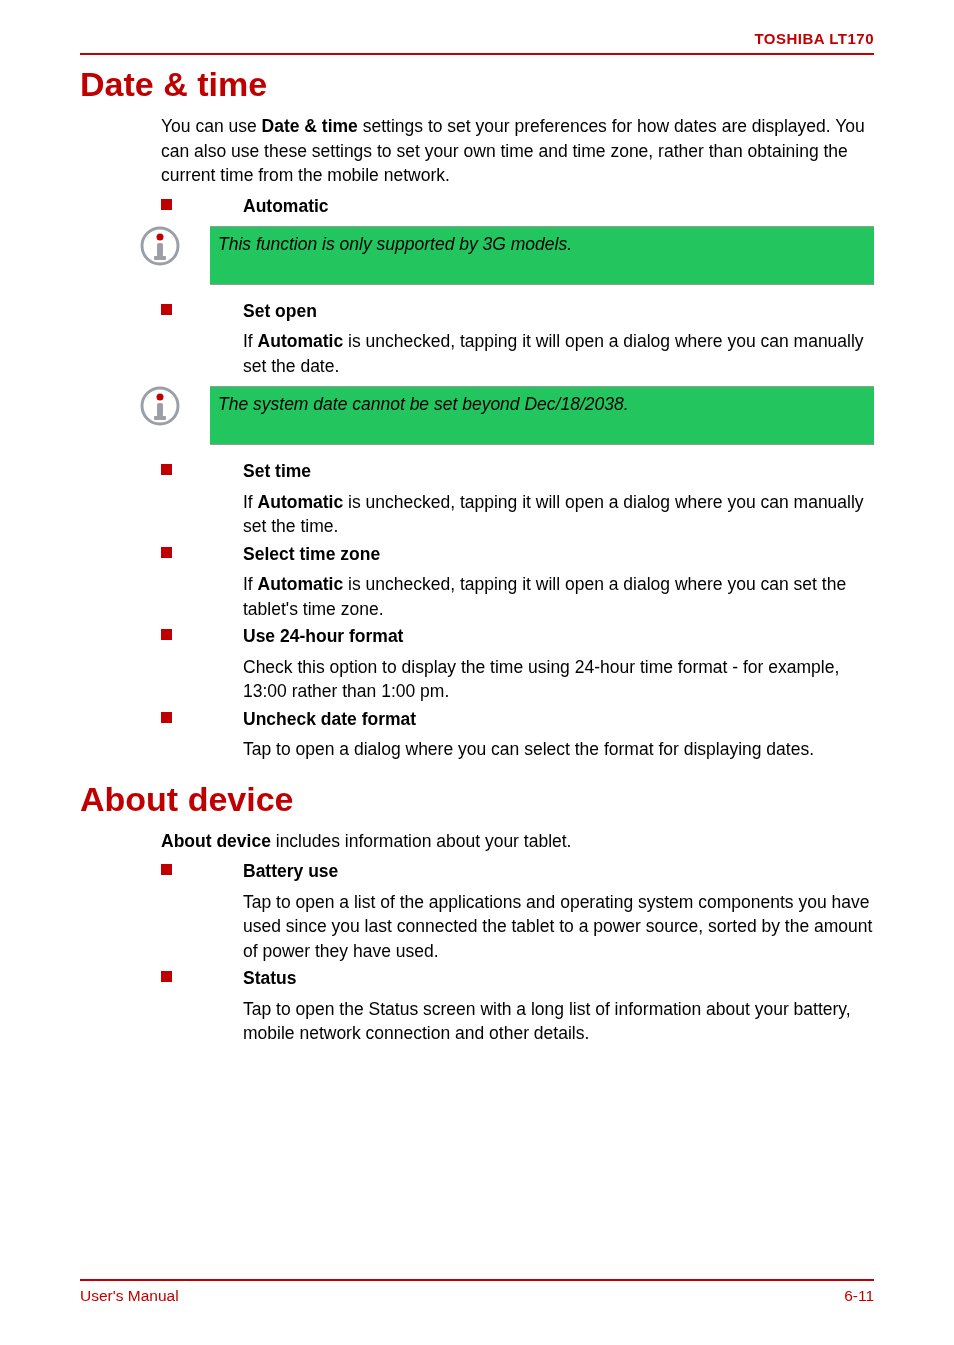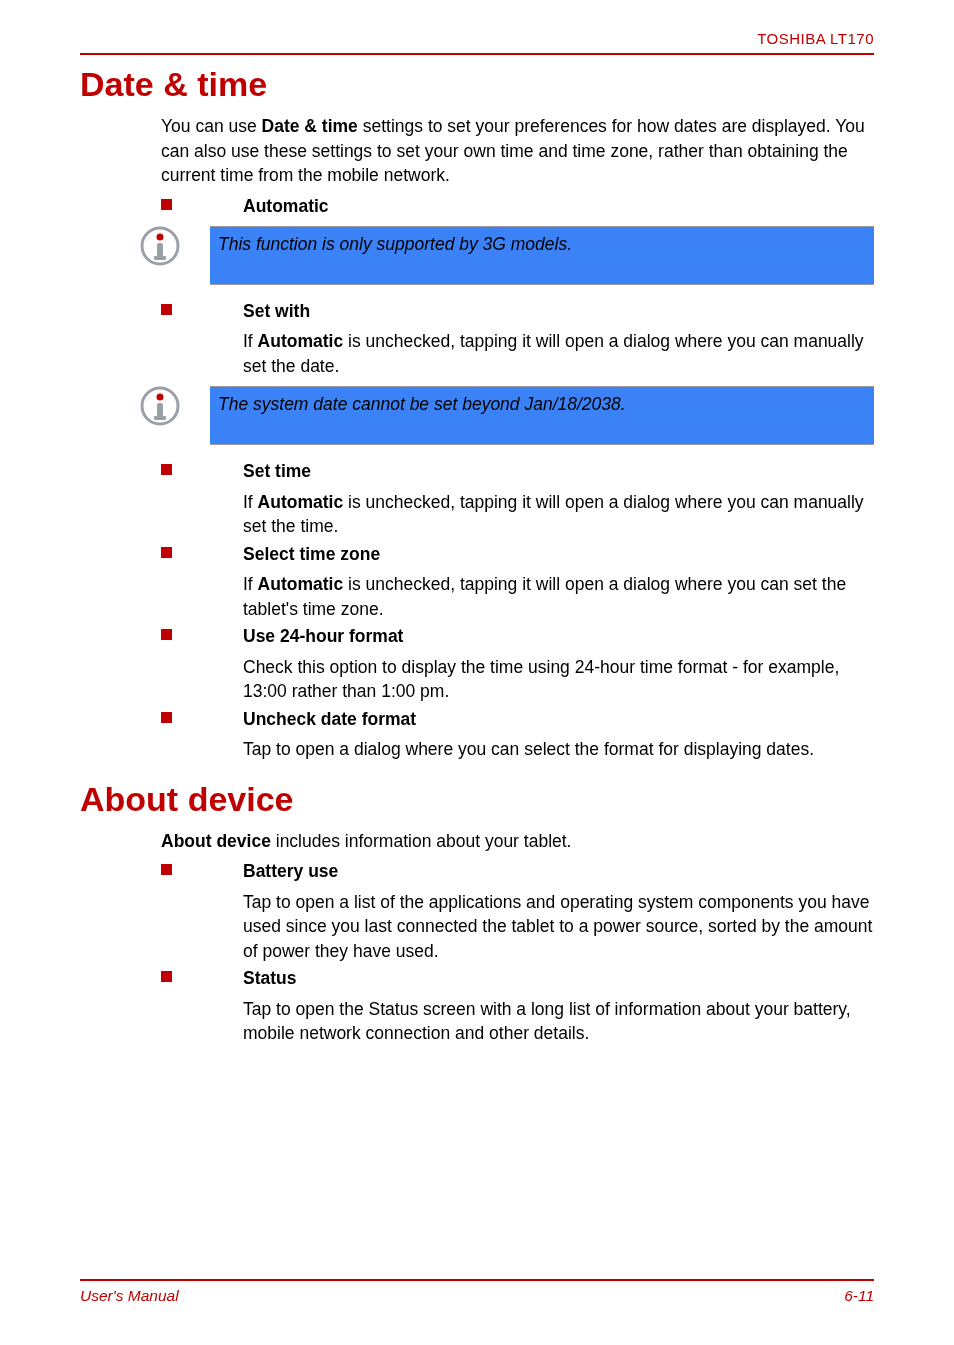--- a/index.html
+++ b/index.html
@@ -9,21 +9,21 @@
       background: #ffffff;
       font-family: Arial, Helvetica, sans-serif;
       color: #000;
       position: relative;
       padding: 30px 80px 40px 80px;
     }
     .header-right {
       text-align: right;
       color: #C00000;
       font-size: 15px;
-      font-weight: normal;
+      font-weight: bold;
       letter-spacing: 0.5px;
       margin-bottom: 6px;
     }
     .top-rule {
       border: none;
       border-top: 2px solid #C00000;
       margin-bottom: 10px;
     }
     .section-title {
       color: #C00000;
@@ -77,21 +77,21 @@
       width: 50px;
       flex: 0 0 auto;
       display: flex;
       align-items: flex-start;
       justify-content: flex-start;
       margin-left: 60px;
       margin-right: 20px;
     }
     .note-body {
       flex: 1 1 auto;
-      background: #3b82f6;
+      background: #22c55e;
       border-top: 1px solid #999;
       border-bottom: 1px solid #999;
       padding: 6px 8px 28px 8px;
       font-style: italic;
       font-size: 17.5px;
       line-height: 1.3;
     }
     .info-icon-svg {
       width: 40px;
       height: 40px;
@@ -105,21 +105,20 @@
     .footer-rule {
       border: none;
       border-top: 2px solid #C00000;
       margin-bottom: 6px;
     }
     .footer-line {
       display: flex;
       justify-content: space-between;
       color: #C00000;
       font-size: 15.5px;
-      font-style: italic;
     }
     b { font-weight: bold; }
   </style>
 </head>
 <body>
 
 <div class="header-right">TOSHIBA LT170</div>
 <hr class="top-rule">
 
 <div class="section-title">Date &amp; time</div>
@@ -147,38 +146,38 @@
     </svg>
   </div>
   <div class="note-body">This function is only supported by 3G models.</div>
 </div>
 
 <div class="body-block">
 
   <div class="bullet-row">
     <div class="bullet-square"></div>
     <div class="bullet-content">
-      <div class="bullet-title">Set with</div>
+      <div class="bullet-title">Set open</div>
       <div class="bullet-desc">
         <span>If </span><b>Automatic</b><span> is unchecked, tapping it will open a dialog where you can manually set the date.</span>
       </div>
     </div>
   </div>
 </div>
 
 <div class="note-row">
   <div class="note-icon">
     <svg class="info-icon-svg" viewBox="0 0 40 40">
       <circle cx="20" cy="20" r="18" fill="none" stroke="#9aa0a6" stroke-width="3"></circle>
       <rect x="17" y="17" width="6" height="14" rx="2" fill="#9aa0a6"></rect>
       <rect x="14" y="30" width="12" height="4" rx="1" fill="#9aa0a6"></rect>
       <circle cx="20" cy="11" r="3.5" fill="#C00000"></circle>
     </svg>
   </div>
-  <div class="note-body">The system date cannot be set beyond Jan/18/2038.</div>
+  <div class="note-body">The system date cannot be set beyond Dec/18/2038.</div>
 </div>
 
 <div class="body-block">
 
   <div class="bullet-row">
     <div class="bullet-square"></div>
     <div class="bullet-content">
       <div class="bullet-title">Set time</div>
       <div class="bullet-desc">
         <span>If </span><b>Automatic</b><span> is unchecked, tapping it will open a dialog where you can manually set the time.</span>

